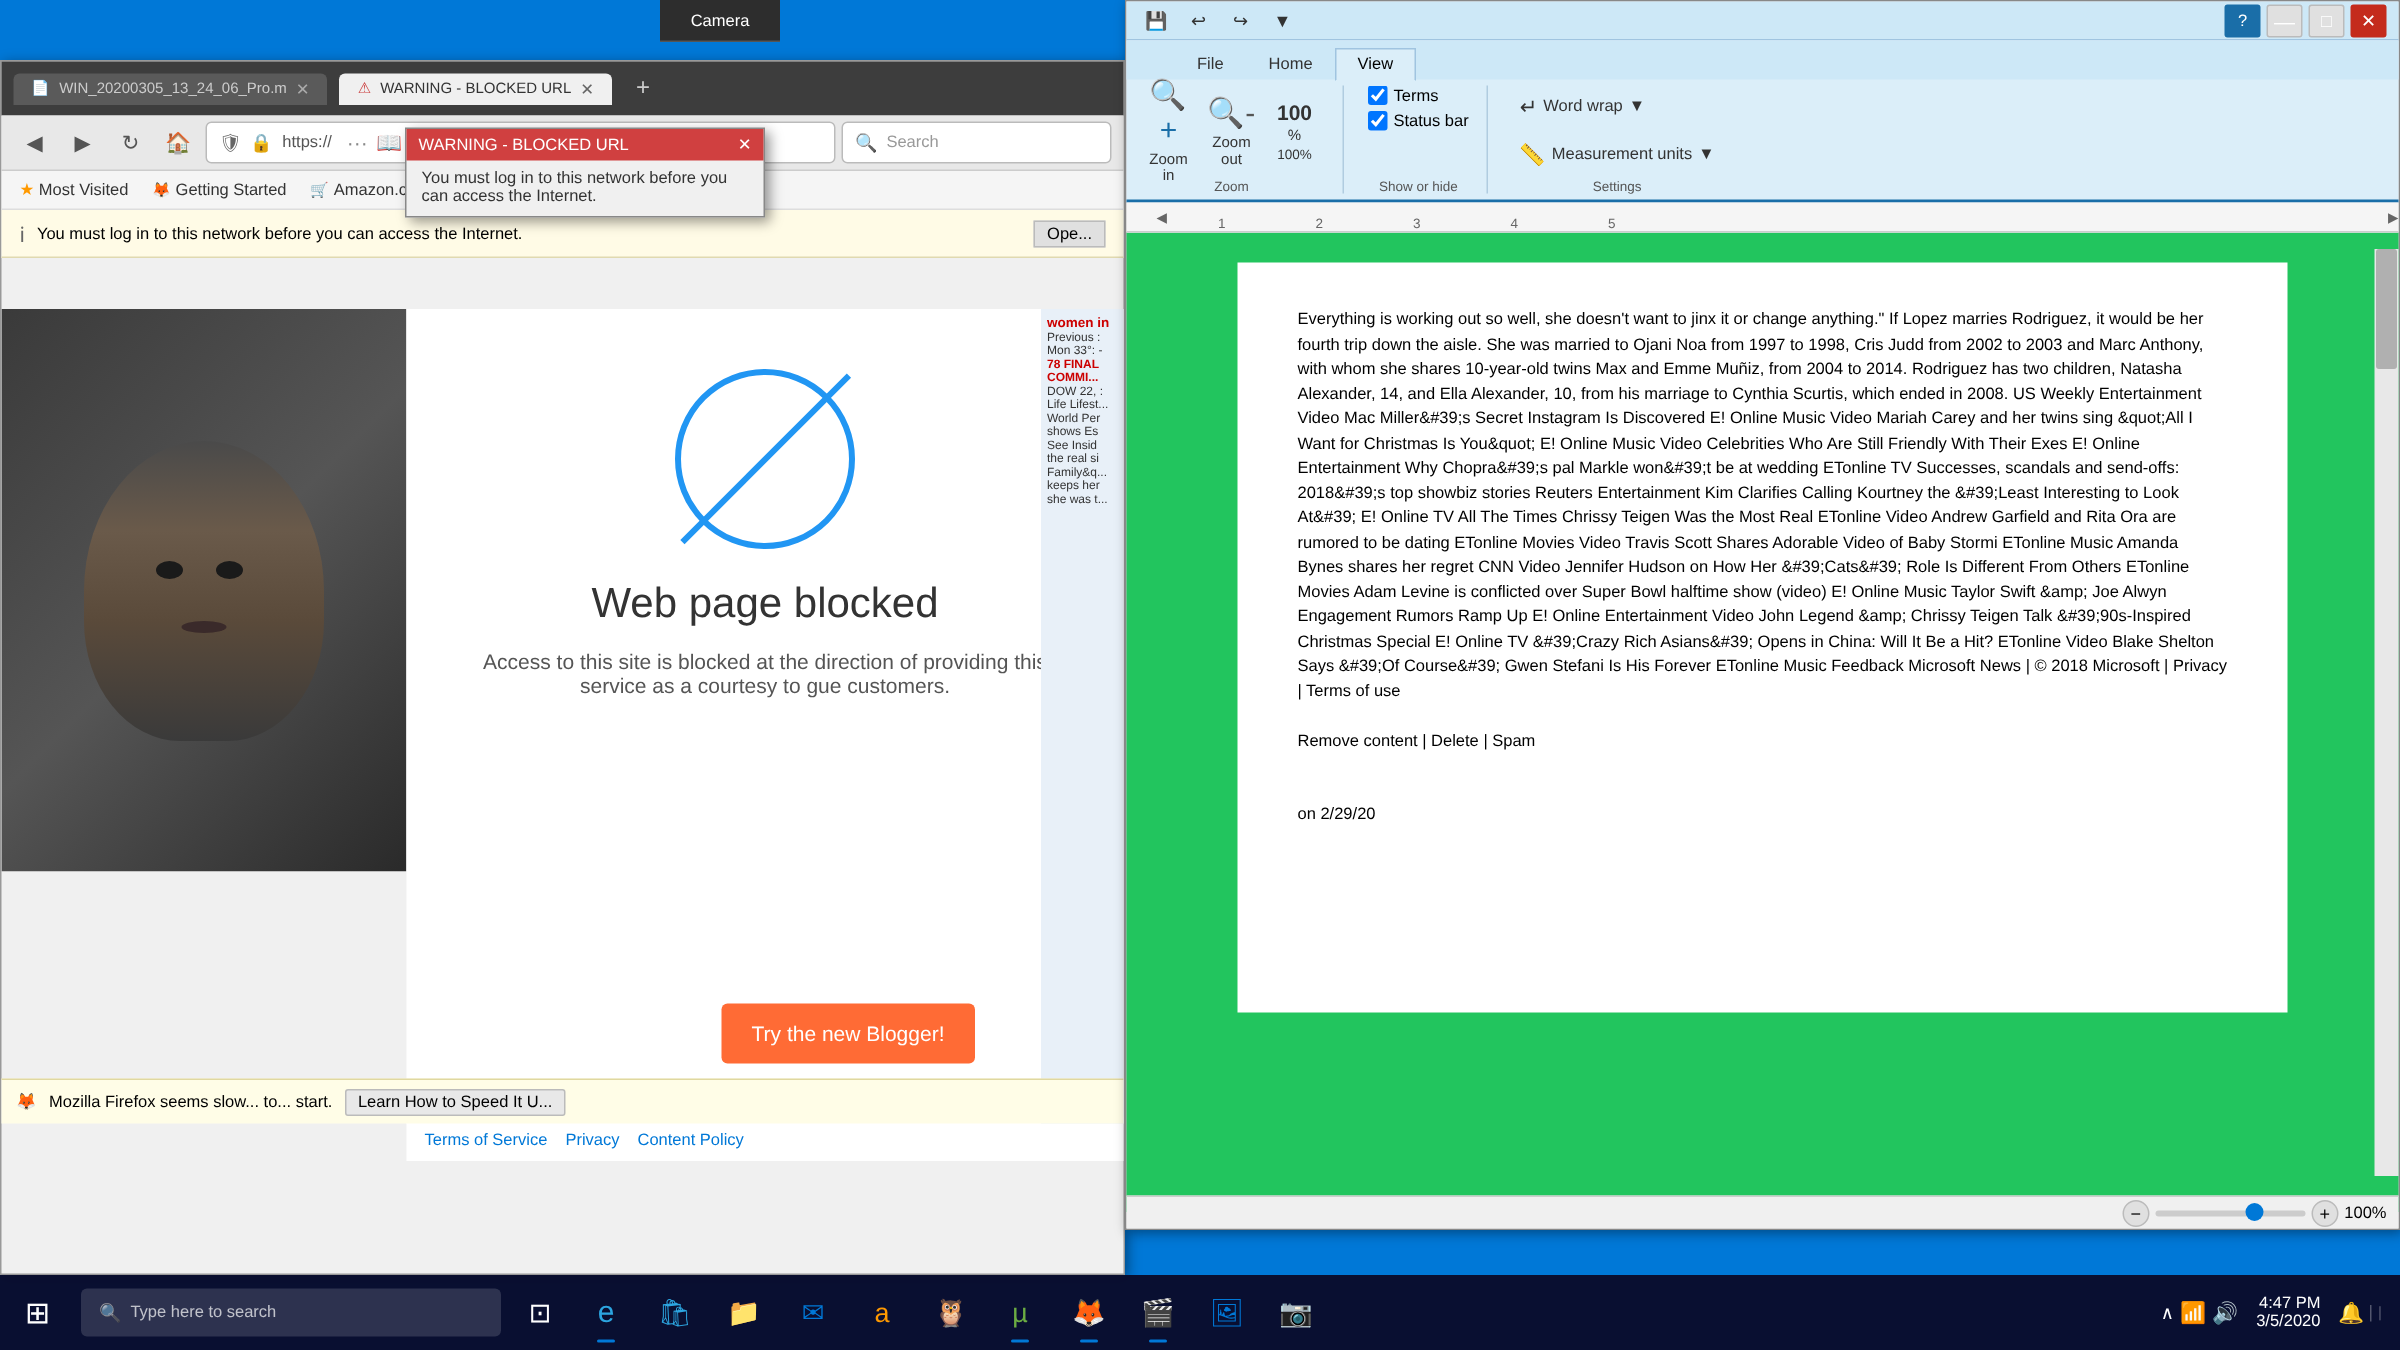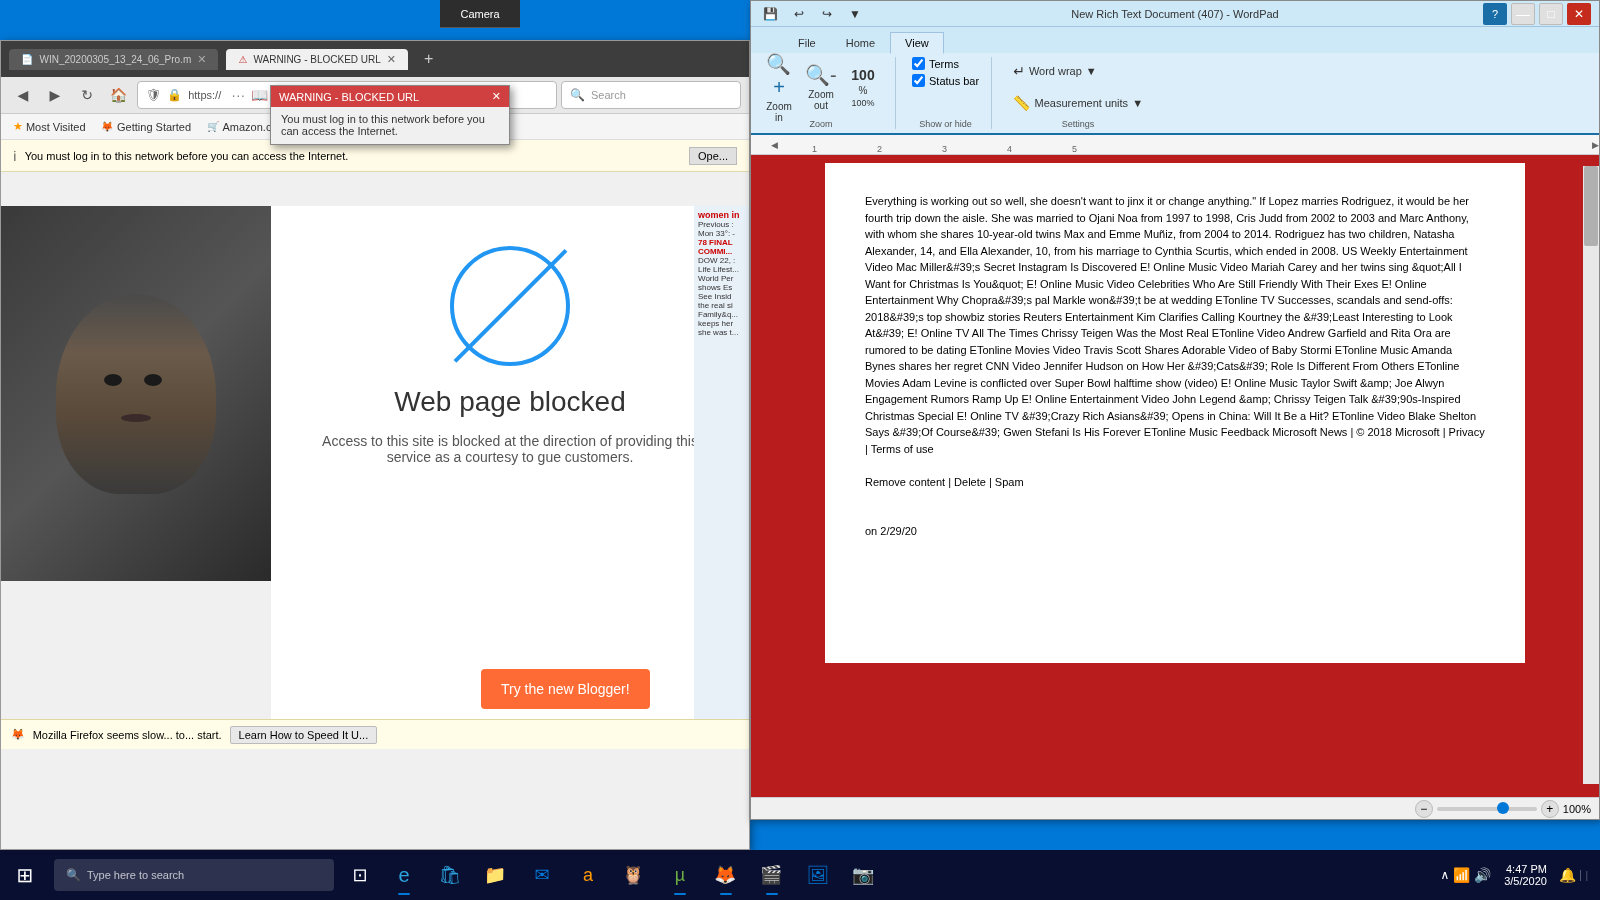--- a/index.html
+++ b/index.html
@@ -160,21 +160,21 @@
     .wp-checkbox-item { display: flex; align-items: center; gap: 4px; font-size: 11px; cursor: pointer; }
 
     
     .wp-ruler {
       height: 20px; background: #f5f5f5; border-bottom: 1px solid #ccc; position: relative; overflow: hidden;
       display: flex; align-items: center; font-size: 9px; color: #666; padding-left: 20px;
     }
 
     
     .wp-document {
-      background: #b91c1c; padding: 8px; overflow-y: scroll; height: calc(100% - 220px);
+      background: #22c55e; padding: 20px; overflow-y: scroll; height: calc(100% - 220px);
     }
     .wp-page {
       background: white; padding: 30px 40px; min-height: 500px; font-size: 11px; line-height: 1.5; color: #000;
       max-width: 700px; margin: 0 auto;
     }
     .wp-scrollbar {
       position: absolute; right: 0; top: 220px; width: 16px; height: calc(100% - 260px); background: #e8e8e8;
     }
     .wp-scrollbar-thumb {
       position: absolute; top: 0; width: 14px; height: 80px; left: 1px; background: #b0b0b0; border-radius: 2px;
@@ -322,38 +322,42 @@
       <div style="color:#333;">Life Lifest...</div>
       <div style="color:#333;">World Per</div>
       <div style="color:#333;">shows Es</div>
       <div style="color:#333;">See Insid</div>
       <div style="color:#333;">the real si</div>
       <div style="color:#333;">Family&amp;q...</div>
       <div style="color:#333;">keeps her</div>
       <div style="color:#333;">she was t...</div>
     </div>
 
+    <div class="ff-footer">
+      <a>Terms of Service</a>
+      <a>Privacy</a>
+      <a>Content Policy</a>
+    </div>
   </div>
 
   <div class="blocked-popup">
     <div class="blocked-popup-title">
       <span>WARNING - BLOCKED URL</span>
       <span style="cursor:pointer">✕</span>
     </div>
     <div class="blocked-popup-body">You must log in to this network before you can access the Internet.</div>
   </div>
 
   <div class="wordpad-window">
 
     <div class="wp-qat">
       <button class="wp-qat-btn" title="Save">💾</button>
       <button class="wp-qat-btn" title="Undo">↩</button>
       <button class="wp-qat-btn" title="Redo">↪</button>
       <button class="wp-qat-btn" title="Customize">▼</button>
-      <span style="flex:1; font-size:11px; color:#333; text-align:center; font-weight:normal;">New Rich Text Document (407) - WordPad</span>
 
       <div class="wp-titlebar-btns">
         <button class="wp-titlebar-btn" style="background:#1a6ea8; color:white; border:none; width:24px; height:22px; cursor:pointer; font-size:11px;">?</button>
         <button class="wp-titlebar-btn" style="background:#e0e0e0; border:1px solid #bbb; width:24px; height:22px; cursor:pointer; font-size:14px; line-height:1;">—</button>
         <button class="wp-titlebar-btn" style="background:#e0e0e0; border:1px solid #bbb; width:24px; height:22px; cursor:pointer; font-size:12px;">□</button>
         <button class="wp-titlebar-btn close" style="background:#c42b1c; color:white; border:none; width:24px; height:22px; cursor:pointer; font-size:12px;">✕</button>
       </div>
     </div>
 
     <div class="wp-ribbon">

